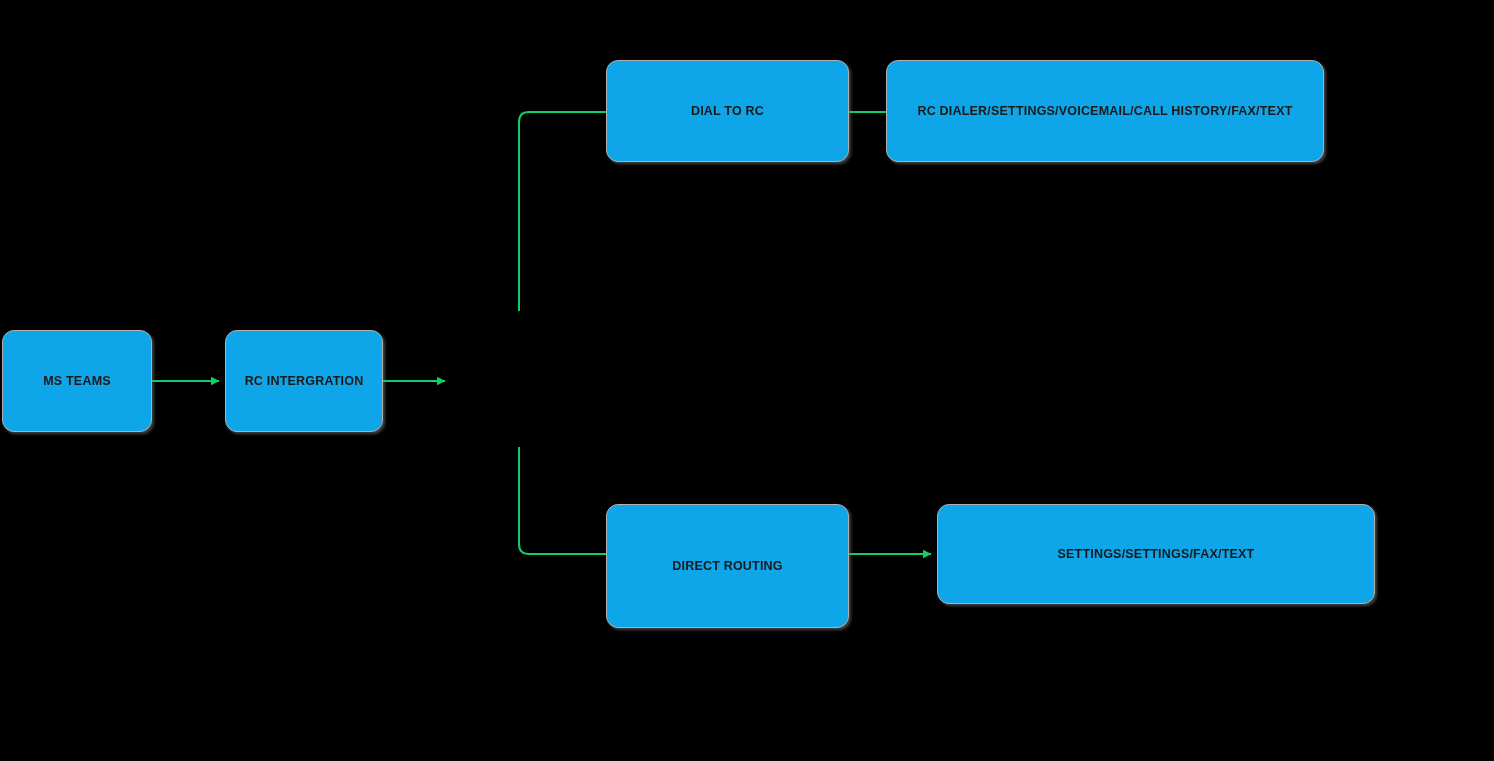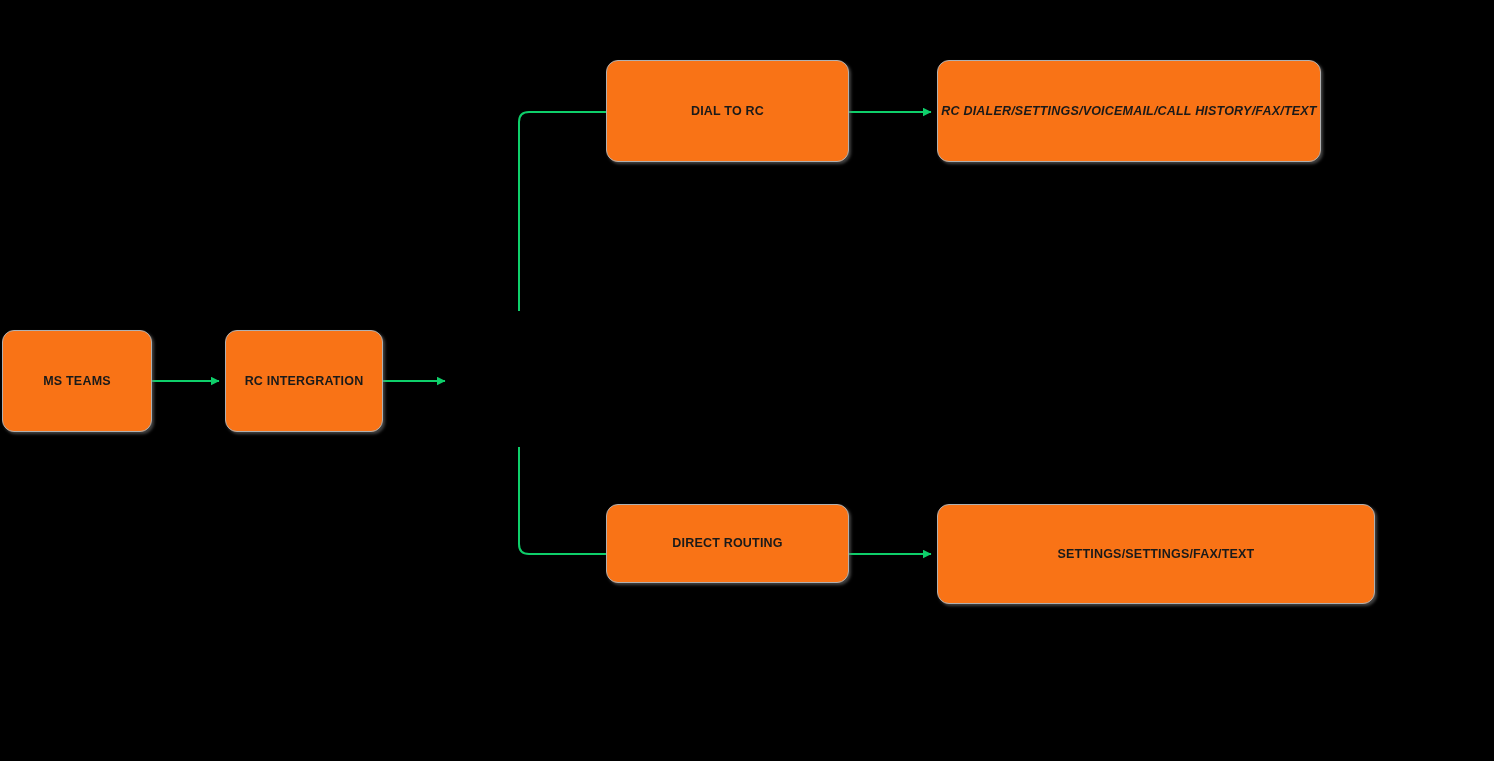--- a/index.html
+++ b/index.html
@@ -13,21 +13,21 @@
   }
   #canvas {
     position: relative;
     width: 1494px;
     height: 761px;
     background: #000000;
     overflow: hidden;
   }
   .node {
     position: absolute;
-    background: #f97316;
+    background: #0ea5e9;
     border: 1px solid #b0b0b0;
     border-radius: 12px;
     box-sizing: border-box;
     box-shadow: 2px 2px 3px rgba(120,120,120,0.55);
     display: flex;
     align-items: center;
     justify-content: center;
     text-align: center;
   }
   .node .label {
@@ -99,25 +99,25 @@
 
   <div class="node" id="node-ms-teams" style="left: 2px; top: 330px; width: 150px; height: 102px;">
     <span class="label">MS TEAMS</span>
   </div>
 
 
   <div class="node" id="node-dial-to-rc" style="left: 606px; top: 60px; width: 243px; height: 102px;">
     <span class="label">DIAL TO RC</span>
   </div>
 
-  <div class="node wide" id="node-rc-dialer-features" style="left: 937px; top: 60px; width: 384px; height: 102px; font-style: italic;">
+  <div class="node wide" id="node-rc-dialer-features" style="left: 886px; top: 60px; width: 438px; height: 102px;">
     <span class="label">RC DIALER/SETTINGS/VOICEMAIL/CALL HISTORY/FAX/TEXT</span>
   </div>
 
-  <div class="node" id="node-direct-routing" style="left: 606px; top: 504px; width: 243px; height: 79px;">
+  <div class="node" id="node-direct-routing" style="left: 606px; top: 504px; width: 243px; height: 124px;">
     <span class="label">DIRECT ROUTING</span>
   </div>
 
   <div class="node wide" id="node-settings-features" style="left: 937px; top: 504px; width: 438px; height: 100px;">
     <span class="label">SETTINGS/SETTINGS/FAX/TEXT</span>
   </div>
 
 </div>
 
 </body></html>

